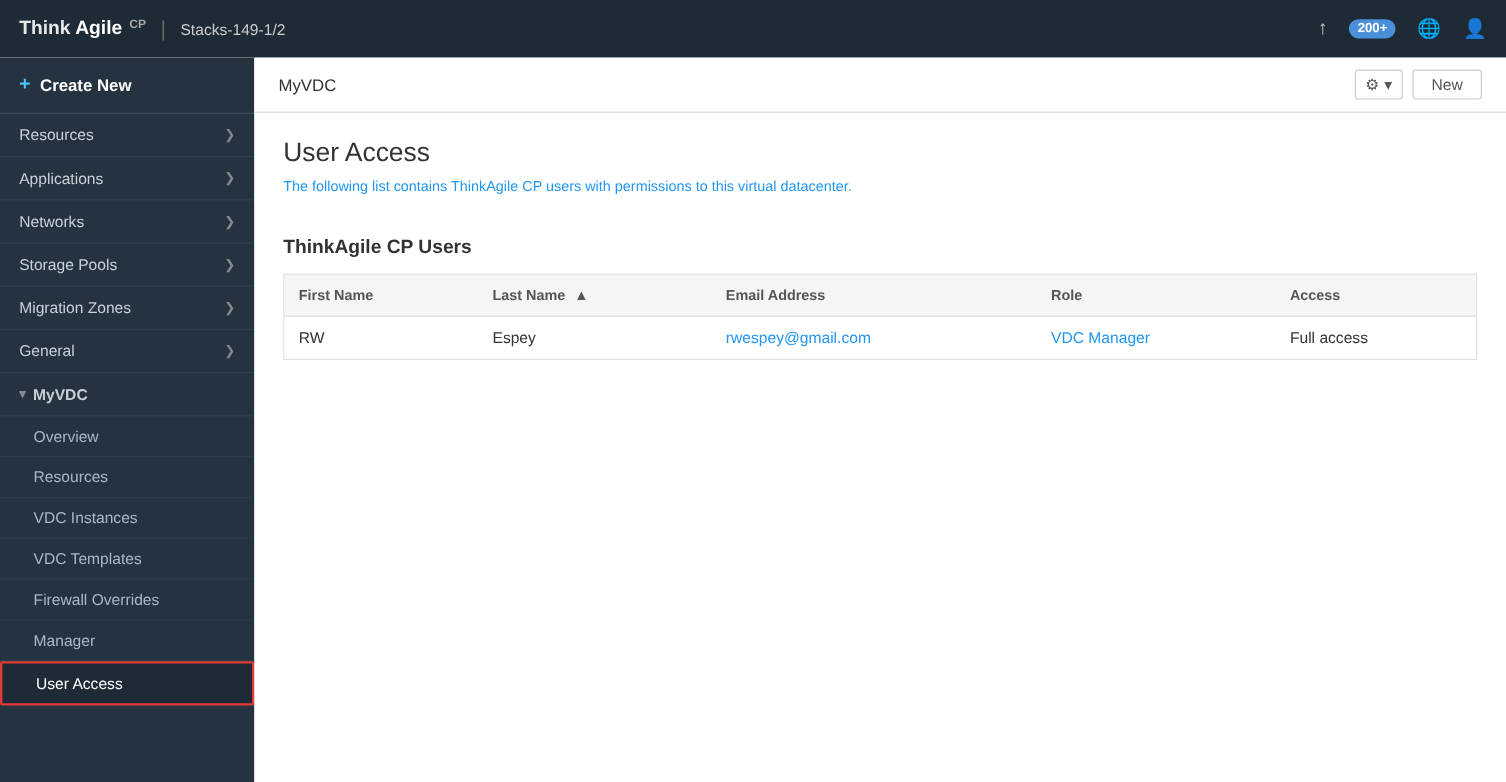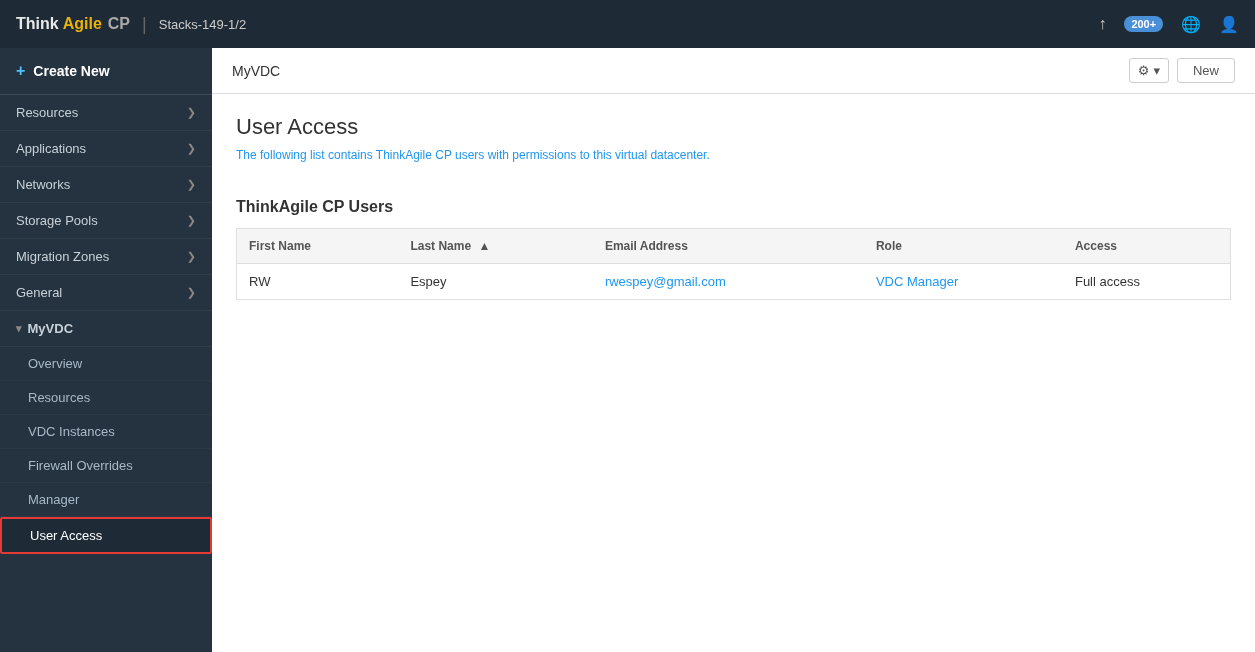--- a/index.html
+++ b/index.html
@@ -17,22 +17,22 @@
     }
     .top-bar-logo {
       font-size: 16px;
       font-weight: bold;
       color: #fff;
       display: flex;
       align-items: flex-start;
       gap: 4px;
     }
     .top-bar-logo .think { color: #e8e8e8; }
-    .top-bar-logo .agile { color: #eab308; }
-    .top-bar-logo .cp-badge { color: #aaa; font-size: 16px; margin-left: 2px; }
+    .top-bar-logo .agile { color: #ffffff; }
+    .top-bar-logo .cp-badge { color: #aaa; font-size: 10px; margin-left: 2px; }
     .top-bar-divider {
       color: #666;
       margin: 0 12px;
       font-size: 18px;
     }
     .top-bar-stack {
       color: #ccc;
       font-size: 13px;
     }
     .top-bar-spacer { flex: 1; }
@@ -288,20 +288,23 @@
     <div class="sidebar-subitem">
       <span>Overview</span>
     </div>
     <div class="sidebar-subitem">
       <span>Resources</span>
     </div>
     <div class="sidebar-subitem">
       <span>VDC Instances</span>
     </div>
     <div class="sidebar-subitem">
+      <span>VDC Templates</span>
+    </div>
+    <div class="sidebar-subitem">
       <span>Firewall Overrides</span>
     </div>
     <div class="sidebar-subitem">
       <span>Manager</span>
     </div>
     <div class="sidebar-subitem active">
       <span>User Access</span>
     </div>
   </nav>
 

